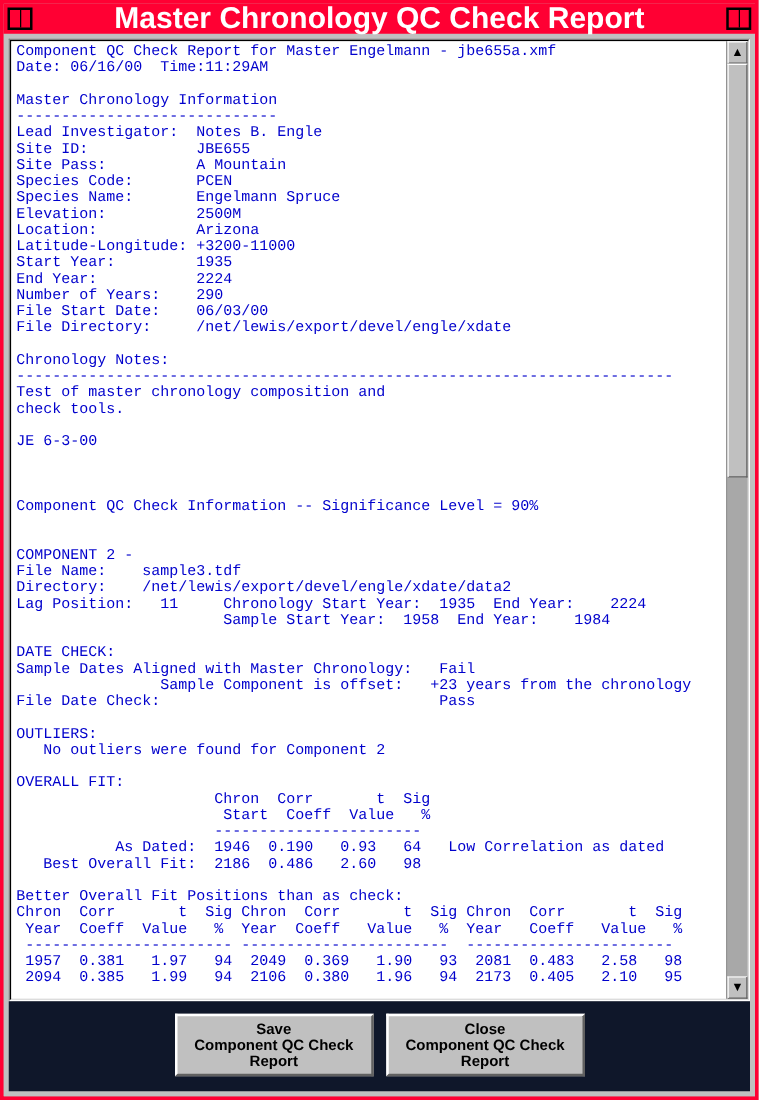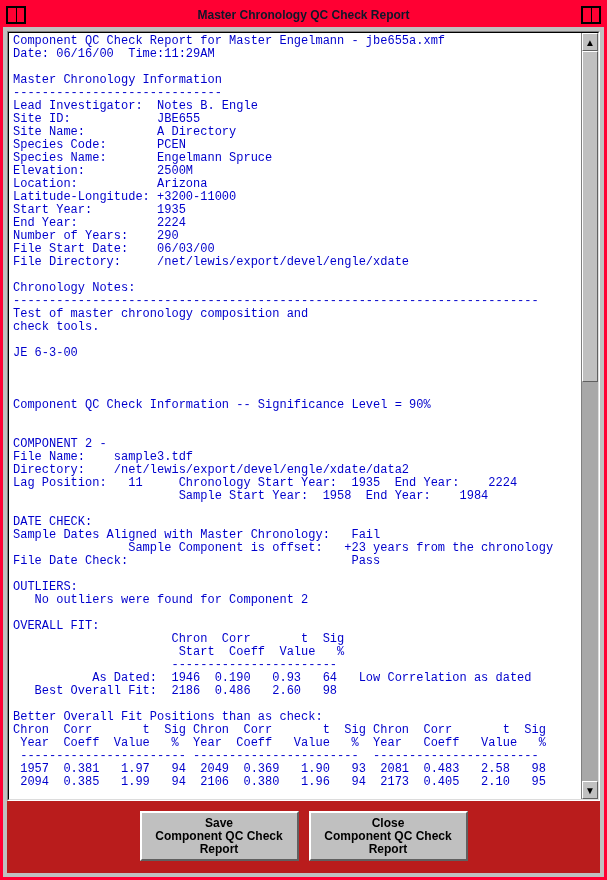--- a/index.html
+++ b/index.html
@@ -1,31 +1,31 @@
 <!DOCTYPE html>
 <html><head>
 <meta charset="utf-8">
 <style>
   html,body{margin:0;padding:0;font-family:Helvetica,Arial,sans-serif;background:#fff;}
   .outer{width:607px;height:880px;box-sizing:border-box;border:3px solid #ff0033;position:relative;background:#c0c0c0;display:flex;flex-direction:column;}
   .titlebar{height:24px;background:#ff0033;display:flex;align-items:center;position:relative;flex:0 0 auto;}
-  .titlebar .title{flex:1;text-align:center;color:#0f172a;font-weight:bold;font-size:12px;}
+  .titlebar .title{flex:1;text-align:center;color:#ffffff;font-weight:bold;font-size:24px;}
   .titlebar .btn{width:20px;height:18px;border:2px solid #000;background:#ff0033;margin:0 3px;display:flex;align-items:stretch;box-sizing:border-box;}
   .titlebar .btn .l{flex:1;border-right:1px solid #000;}
   .titlebar .btn .r{flex:1;}
   .workarea{flex:1;display:flex;flex-direction:column;background:#c0c0c0;padding:4px;box-sizing:border-box;min-height:0;}
   .frame{flex:1;display:flex;min-height:0;border:1px solid #808080;border-right-color:#fff;border-bottom-color:#fff;}
   .inner{flex:1;display:flex;min-height:0;border:1px solid #000;border-right-color:#dcdcdc;border-bottom-color:#dcdcdc;}
   .scrollwrap{flex:1;display:flex;background:#fff;min-height:0;}
   .textarea{flex:1;overflow:hidden;padding:2px 4px;font-family:"Courier New",monospace;font-size:12px;line-height:13px;color:#0000cc;white-space:pre;}
   .vscroll{width:16px;background:#c0c0c0;display:flex;flex-direction:column;border-left:1px solid #808080;}
   .vscroll .arrow{height:16px;background:#c0c0c0;border:1px solid #fff;border-right-color:#606060;border-bottom-color:#606060;display:flex;align-items:center;justify-content:center;font-size:10px;color:#000;}
   .vscroll .track{flex:1;background:#a8a8a8;position:relative;}
   .vscroll .thumb{position:absolute;top:0;left:0;right:0;height:45%;background:#c0c0c0;border:1px solid #fff;border-right-color:#606060;border-bottom-color:#606060;}
-  .buttonbar{flex:0 0 auto;display:flex;justify-content:center;gap:10px;padding:10px 0 12px;background:#b91c1c;}
+  .buttonbar{flex:0 0 auto;display:flex;justify-content:center;gap:10px;padding:10px 0 12px;background:#0f172a;}
   .uibtn{width:155px;height:46px;background:#c0c0c0;border:2px solid #fff;border-right-color:#606060;border-bottom-color:#606060;font-family:Helvetica,Arial,sans-serif;font-size:12px;font-weight:bold;line-height:13px;text-align:center;display:flex;align-items:center;justify-content:center;white-space:pre-line;cursor:pointer;}
 </style>
 </head>
 <body>
 
 <div class="outer">
   <div class="titlebar">
     <div class="btn">
         <div class="l"></div>
         <div class="r"></div>
@@ -41,21 +41,21 @@
     <div class="frame">
         <div class="inner">
       <div class="scrollwrap">
         <div class="textarea"><span>Component QC Check Report for Master Engelmann - jbe655a.xmf</span>
 <span>Date: 06/16/00  Time:11:29AM</span>
 
 <span>Master Chronology Information</span>
 <span>-----------------------------</span>
 <span>Lead Investigator:  Notes B. Engle</span>
 <span>Site ID:            JBE655</span>
-<span>Site Name:          A Directory</span>
+<span>Site Pass:          A Mountain</span>
 <span>Species Code:       PCEN</span>
 <span>Species Name:       Engelmann Spruce</span>
 <span>Elevation:          2500M</span>
 <span>Location:           Arizona</span>
 <span>Latitude-Longitude: +3200-11000</span>
 <span>Start Year:         1935</span>
 <span>End Year:           2224</span>
 <span>Number of Years:    290</span>
 <span>File Start Date:    06/03/00</span>
 <span>File Directory:     /net/lewis/export/devel/engle/xdate</span>

